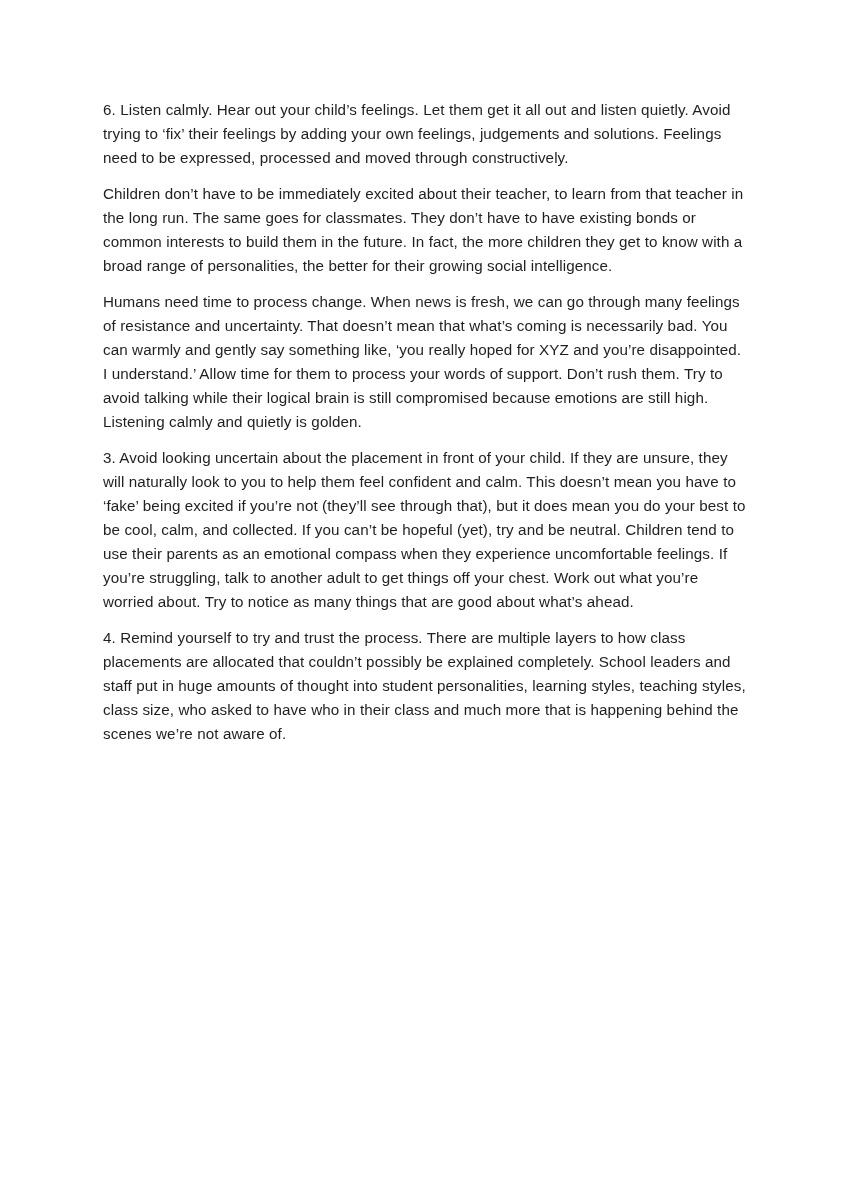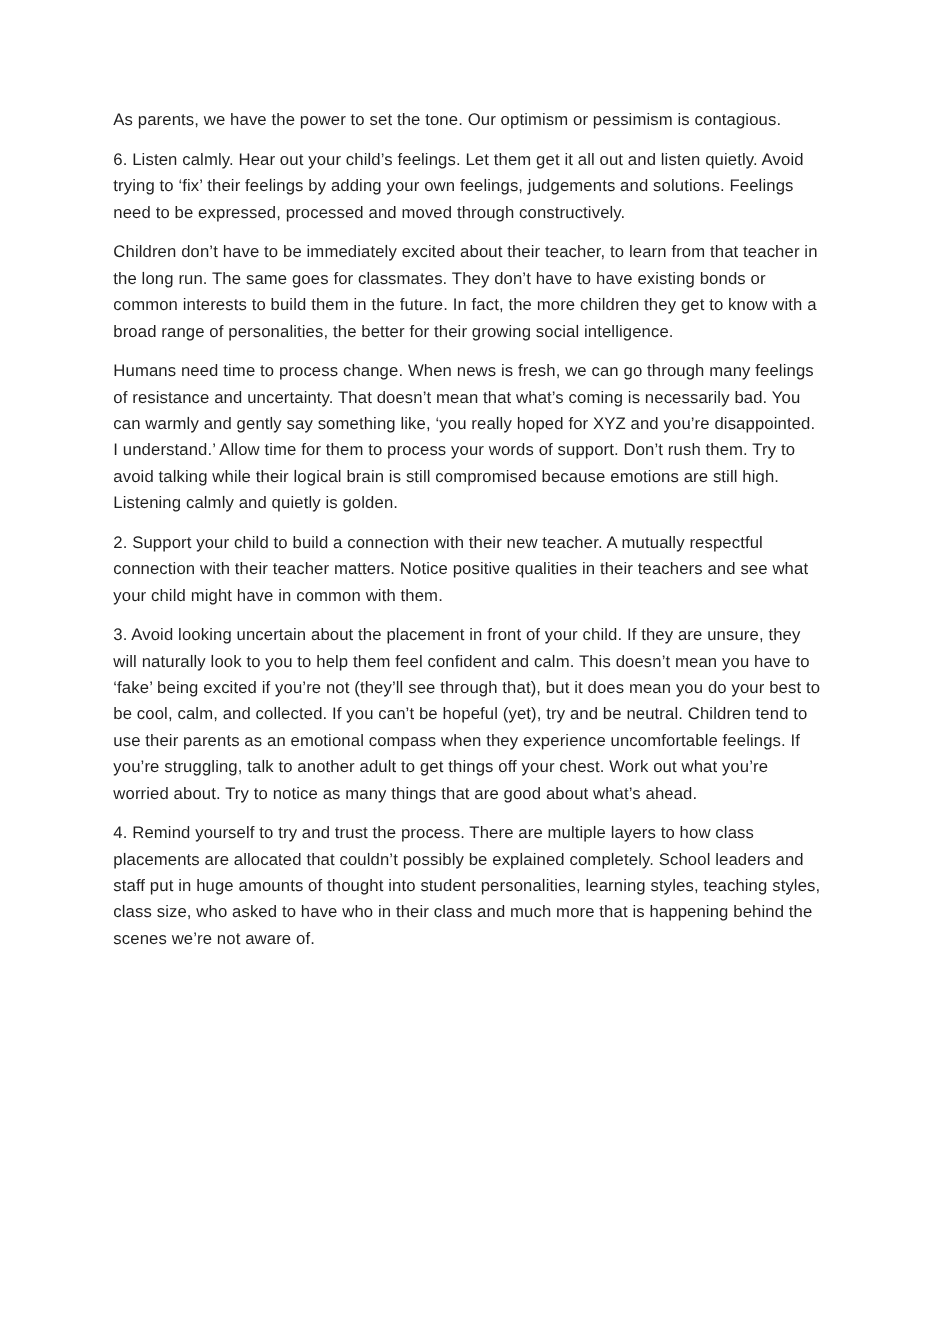--- a/index.html
+++ b/index.html
@@ -37,21 +37,19 @@
   .doc-body p {
     margin: 0 0 12px 0;
     padding: 0;
   }
 </style>
 </head>
 <body>
 
 <div class="page">
   <div class="doc-body">
-    <p>As parents, we have the power to set the tone. Our optimism or pessimism is contagious.</p>
     <p>6. Listen calmly. Hear out your child’s feelings. Let them get it all out and listen quietly. Avoid trying to ‘fix’ their feelings by adding your own feelings, judgements and solutions. Feelings need to be expressed, processed and moved through constructively.</p>
     <p>Children don’t have to be immediately excited about their teacher, to learn from that teacher in the long run. The same goes for classmates. They don’t have to have existing bonds or common interests to build them in the future. In fact, the more children they get to know with a broad range of personalities, the better for their growing social intelligence.</p>
     <p>Humans need time to process change. When news is fresh, we can go through many feelings of resistance and uncertainty. That doesn’t mean that what’s coming is necessarily bad. You can warmly and gently say something like, ‘you really hoped for XYZ and you’re disappointed. I understand.’ Allow time for them to process your words of support. Don’t rush them. Try to avoid talking while their logical brain is still compromised because emotions are still high. Listening calmly and quietly is golden.</p>
-    <p>2. Support your child to build a connection with their new teacher. A mutually respectful connection with their teacher matters. Notice positive qualities in their teachers and see what your child might have in common with them.</p>
     <p>3. Avoid looking uncertain about the placement in front of your child. If they are unsure, they will naturally look to you to help them feel confident and calm. This doesn’t mean you have to ‘fake’ being excited if you’re not (they’ll see through that), but it does mean you do your best to be cool, calm, and collected. If you can’t be hopeful (yet), try and be neutral. Children tend to use their parents as an emotional compass when they experience uncomfortable feelings. If you’re struggling, talk to another adult to get things off your chest. Work out what you’re worried about. Try to notice as many things that are good about what’s ahead.</p>
     <p>4. Remind yourself to try and trust the process. There are multiple layers to how class placements are allocated that couldn’t possibly be explained completely. School leaders and staff put in huge amounts of thought into student personalities, learning styles, teaching styles, class size, who asked to have who in their class and much more that is happening behind the scenes we’re not aware of.</p>
   </div>
 </div>
 
 </body></html>

